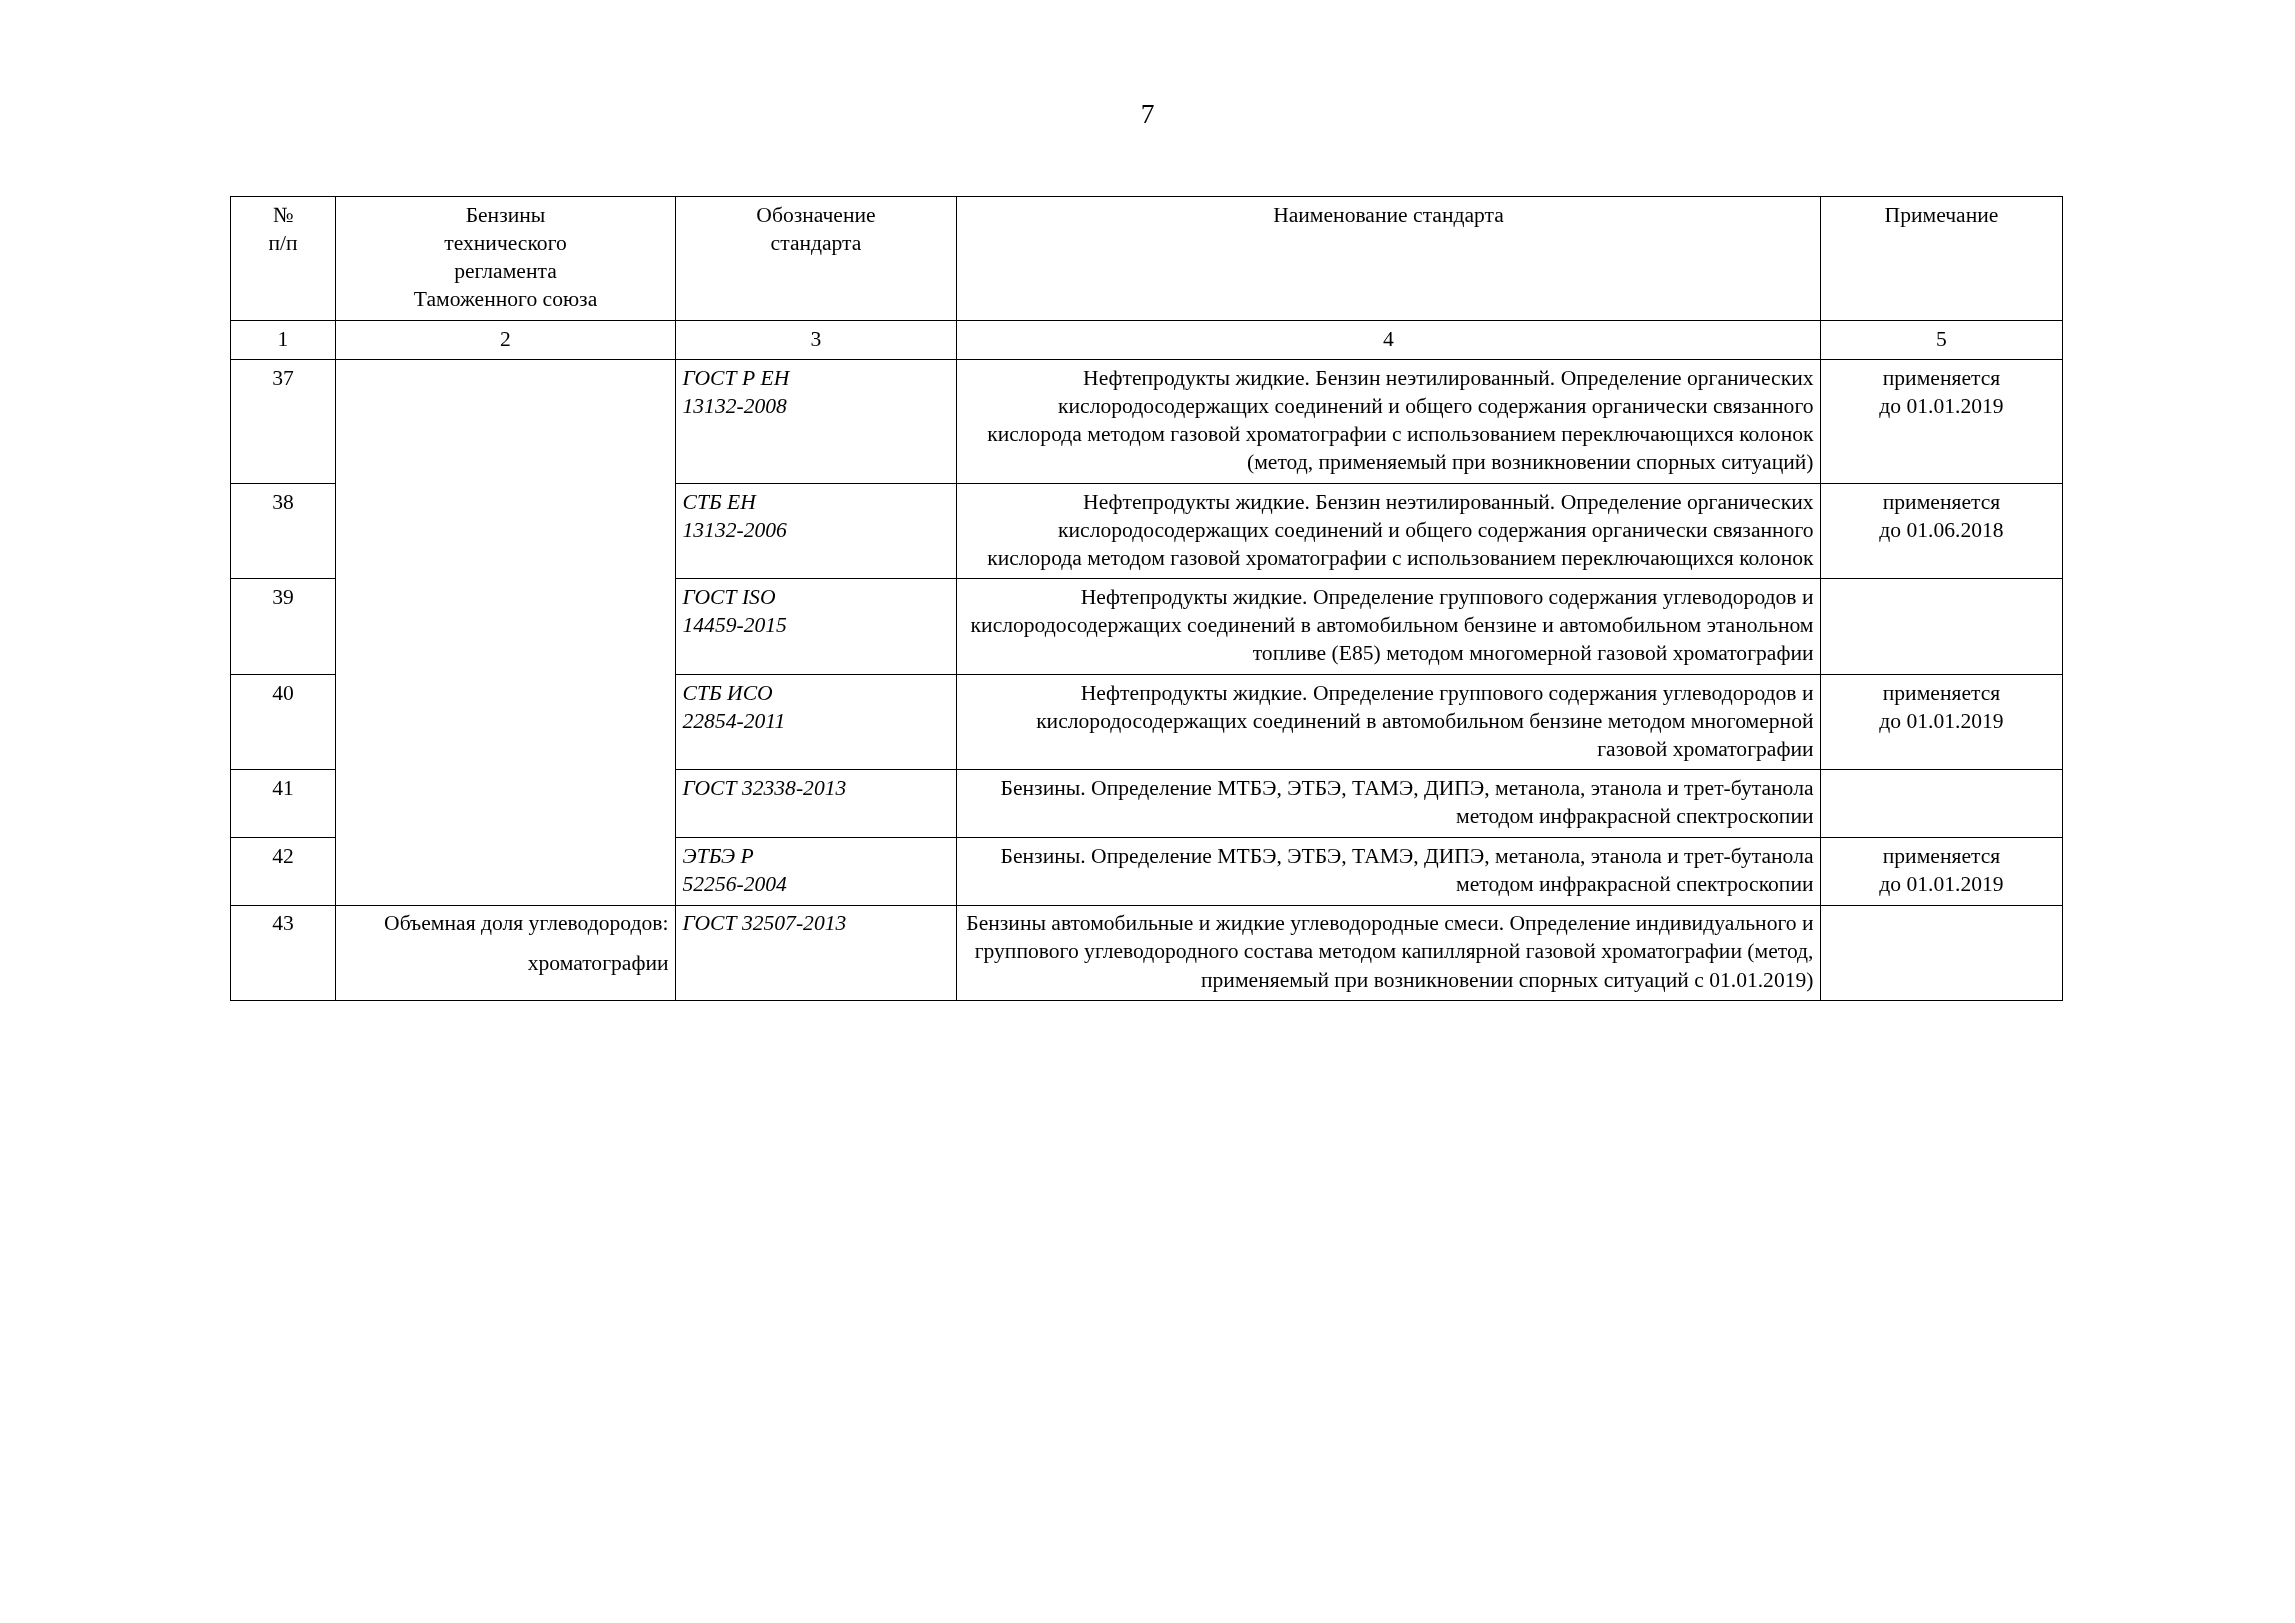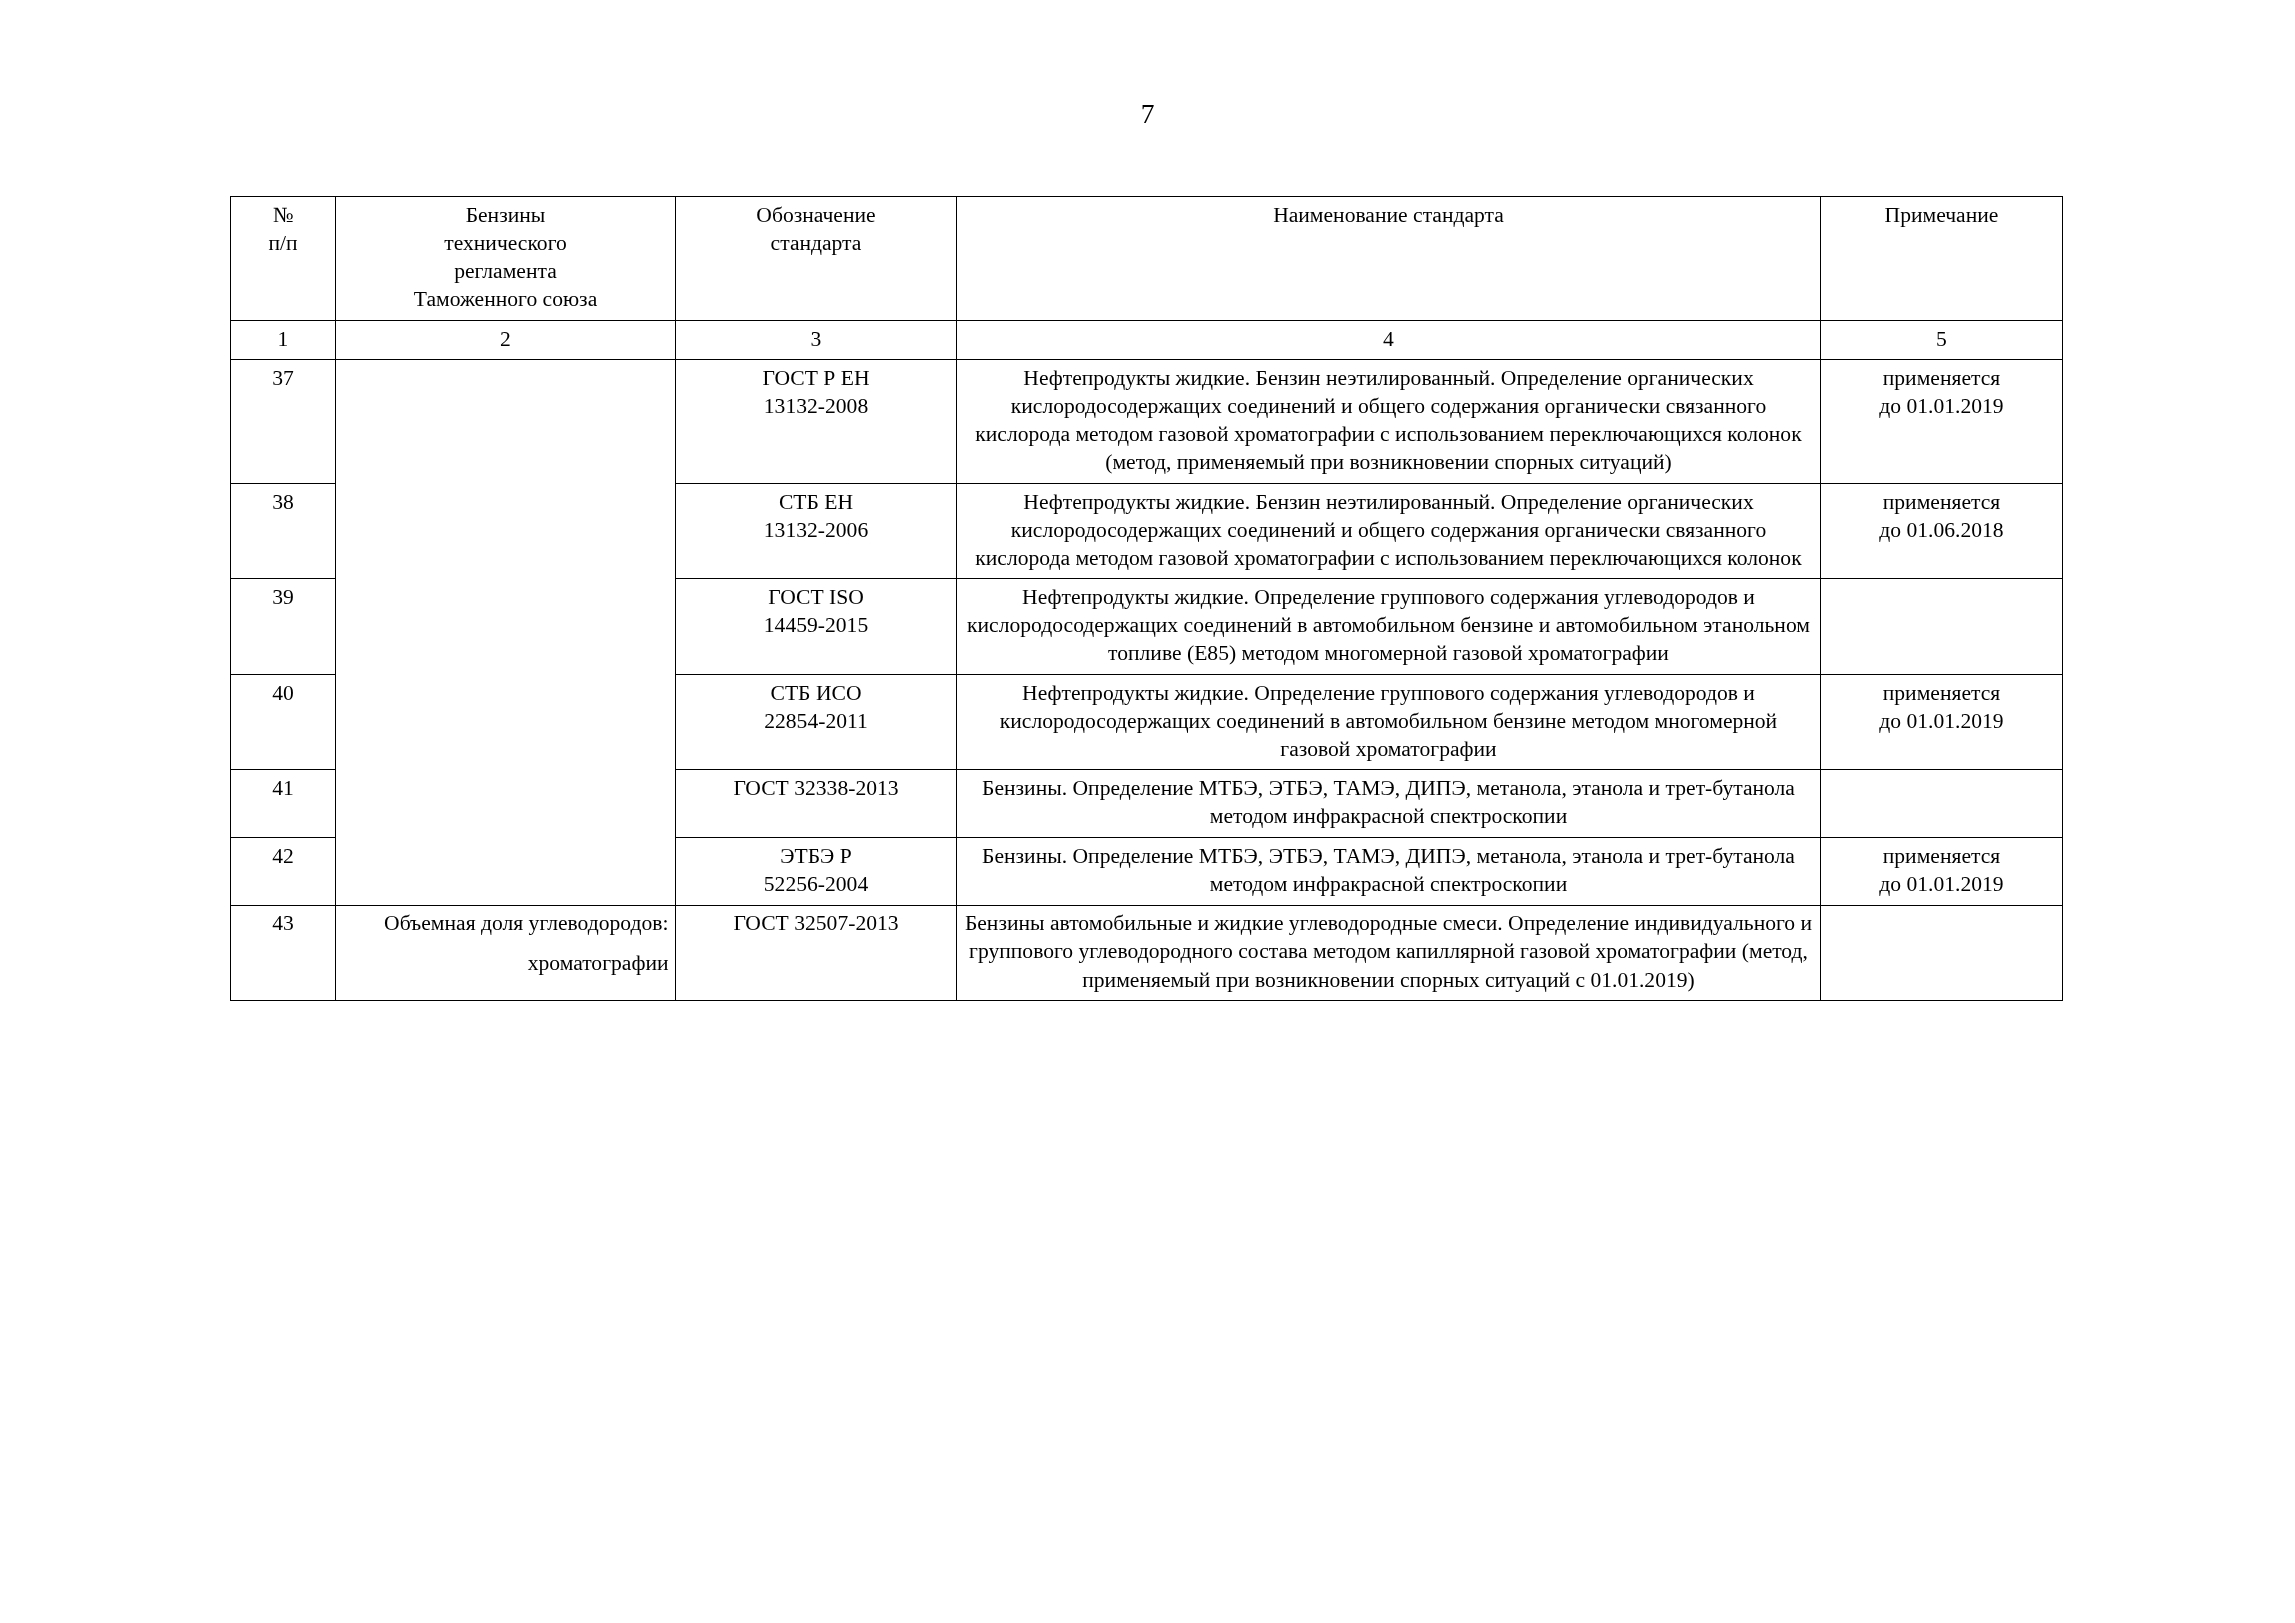--- a/index.html
+++ b/index.html
@@ -61,22 +61,22 @@
     vertical-align: top;
     padding-top: 9.2px;
   }
   .hdr .hdr-line { display: block; }
   .numrow td {
     text-align: center;
     padding-top: 2.6px;
     padding-bottom: 3.9px;
   }
   .cell-num { text-align: center; padding-top: 6.5px; margin-left: 17px; }
-  .cell-desig { text-align: center; padding-top: 6.5px; }
-  .cell-name { text-align: center; padding-top: 6.5px; }
+  .cell-desig { text-align: left; padding-top: 6.5px; font-style: italic; }
+  .cell-name { text-align: right; padding-top: 6.5px; }
   .cell-note { text-align: center; padding-top: 6.5px; }
   .cell-elem { text-align: right; padding-top: 9.2px; }
   .nowrapline { display: block; }
   .indent-1 { display: block; padding-left: 25px; padding-top: 11.8px; }
 </style>
 </head>
 <body>
 
 <div class="page">
 

